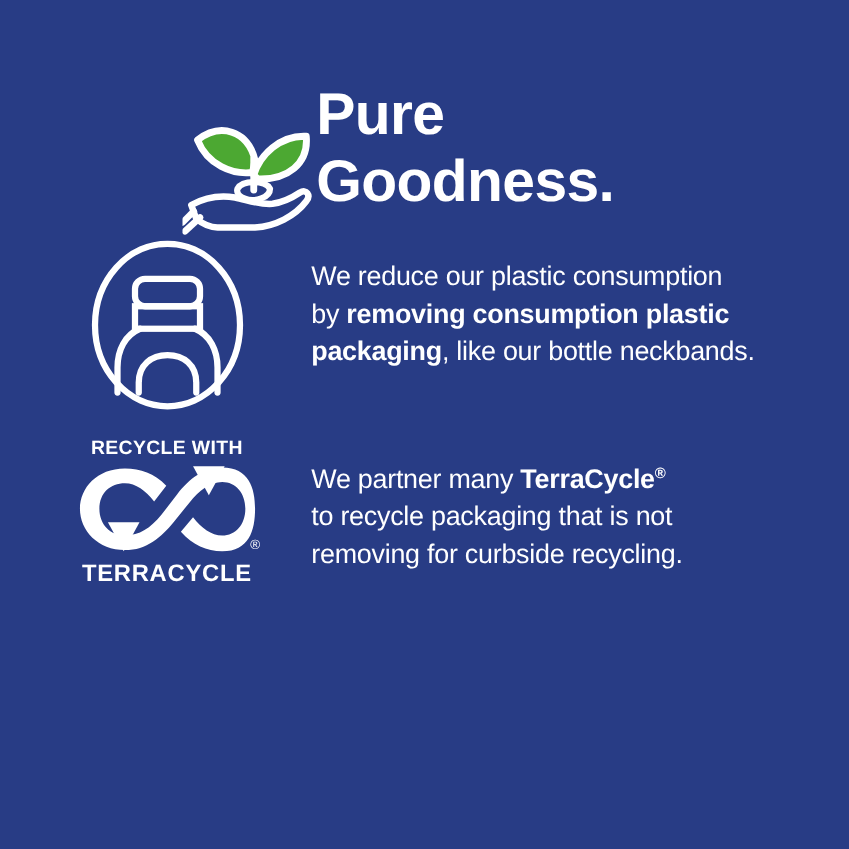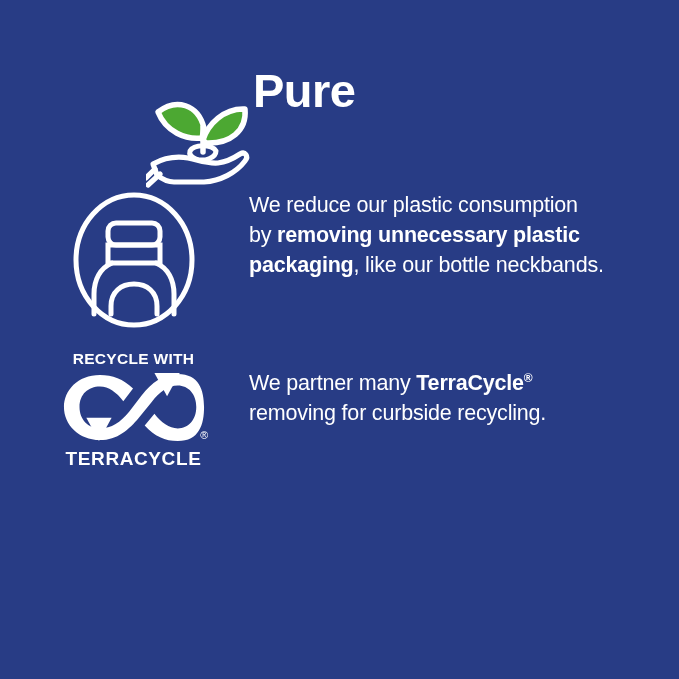--- a/index.html
+++ b/index.html
@@ -73,21 +73,21 @@
   .row-text {
     position: absolute;
     left: 249px;
     width: 420px;
     color: #ffffff;
     font-size: 21.5px;
     line-height: 30px;
     font-weight: normal;
     letter-spacing: -0.2px;
   }
-  #text-plastic { top: 0; }
+  #text-plastic { top: 16px; }
   #text-terracycle { top: 18px; }
   #text-gmo { top: 12px; }
 
   .row-text b {
     font-weight: bold;
   }
   .row-text .ln {
     display: block;
     white-space: nowrap;
   }
@@ -149,20 +149,21 @@
                  C 99 65, 103 70, 99 75 C 90 87, 74 95, 58 96 L 28 96
                  C 22 96, 16 93, 11 89 Z" fill="none" stroke="#ffffff" stroke-width="5.2" stroke-linejoin="round" stroke-linecap="round"></path>
 
         <path d="M2 99 L 14 88" stroke="#ffffff" stroke-width="5.2" stroke-linecap="round" fill="none"></path>
         <path d="M0 92 L 9 83" stroke="#ffffff" stroke-width="5.2" stroke-linecap="round" fill="none"></path>
       </svg>
     </div>
 
     <div class="header-title">
       <span class="tl">Pure</span>
+      <span class="tl">Goodness.</span>
     </div>
 
   </div>
 
   <div class="row" id="row-plastic">
 
     <div class="row-icon">
       <svg viewBox="0 0 160 140" width="160" height="140" aria-hidden="true">
         <ellipse cx="78" cy="70" rx="58" ry="65" fill="none" stroke="#ffffff" stroke-width="5"></ellipse>
 
@@ -172,21 +173,21 @@
 
         <path d="M56 73 C 44 78, 38 90, 38 104 L 38 124" fill="none" stroke="#ffffff" stroke-width="5" stroke-linecap="round"></path>
         <path d="M100 73 C 112 78, 118 90, 118 104 L 118 124" fill="none" stroke="#ffffff" stroke-width="5" stroke-linecap="round"></path>
 
         <path d="M55 124 L 55 116 C 55 102, 65 94, 78 94 C 91 94, 101 102, 101 116 L 101 124" fill="none" stroke="#ffffff" stroke-width="5" stroke-linecap="round" stroke-linejoin="round"></path>
       </svg>
     </div>
 
     <div class="row-text" id="text-plastic">
         <span class="ln"><span>We reduce our plastic consumption</span></span>
-        <span class="ln"><span>by </span><b>removing unnecessary plastic</b></span>
+        <span class="ln"><span>by </span><b>removing consumption plastic</b></span>
         <span class="ln"><b>packaging</b><span>, like our bottle neckbands.</span></span>
       </div>
 
   </div>
 
   <div class="row" id="row-terracycle">
 
     <div class="tc-badge">
       <div class="tc-top">RECYCLE WITH</div>
       <div class="tc-mark">
@@ -220,20 +221,21 @@
             <polygon points="96,2 122,2 109,26"></polygon>
           </g>
           <text x="143" y="70" font-family="'Liberation Sans', sans-serif" font-size="11" fill="#ffffff">®</text>
         </svg>
       </div>
       <div class="tc-bottom">TERRACYCLE</div>
     </div>
 
     <div class="row-text" id="text-terracycle">
         <span class="ln"><span>We partner many </span><b>TerraCycle</b><b class="sup-r">®</b></span>
+        <span class="ln"><span>to recycle packaging that is not</span></span>
         <span class="ln"><span>removing for curbside recycling.</span></span>
       </div>
 
   </div>
 
   <div class="row" id="row-gmo">
 
 
 
   </div>

